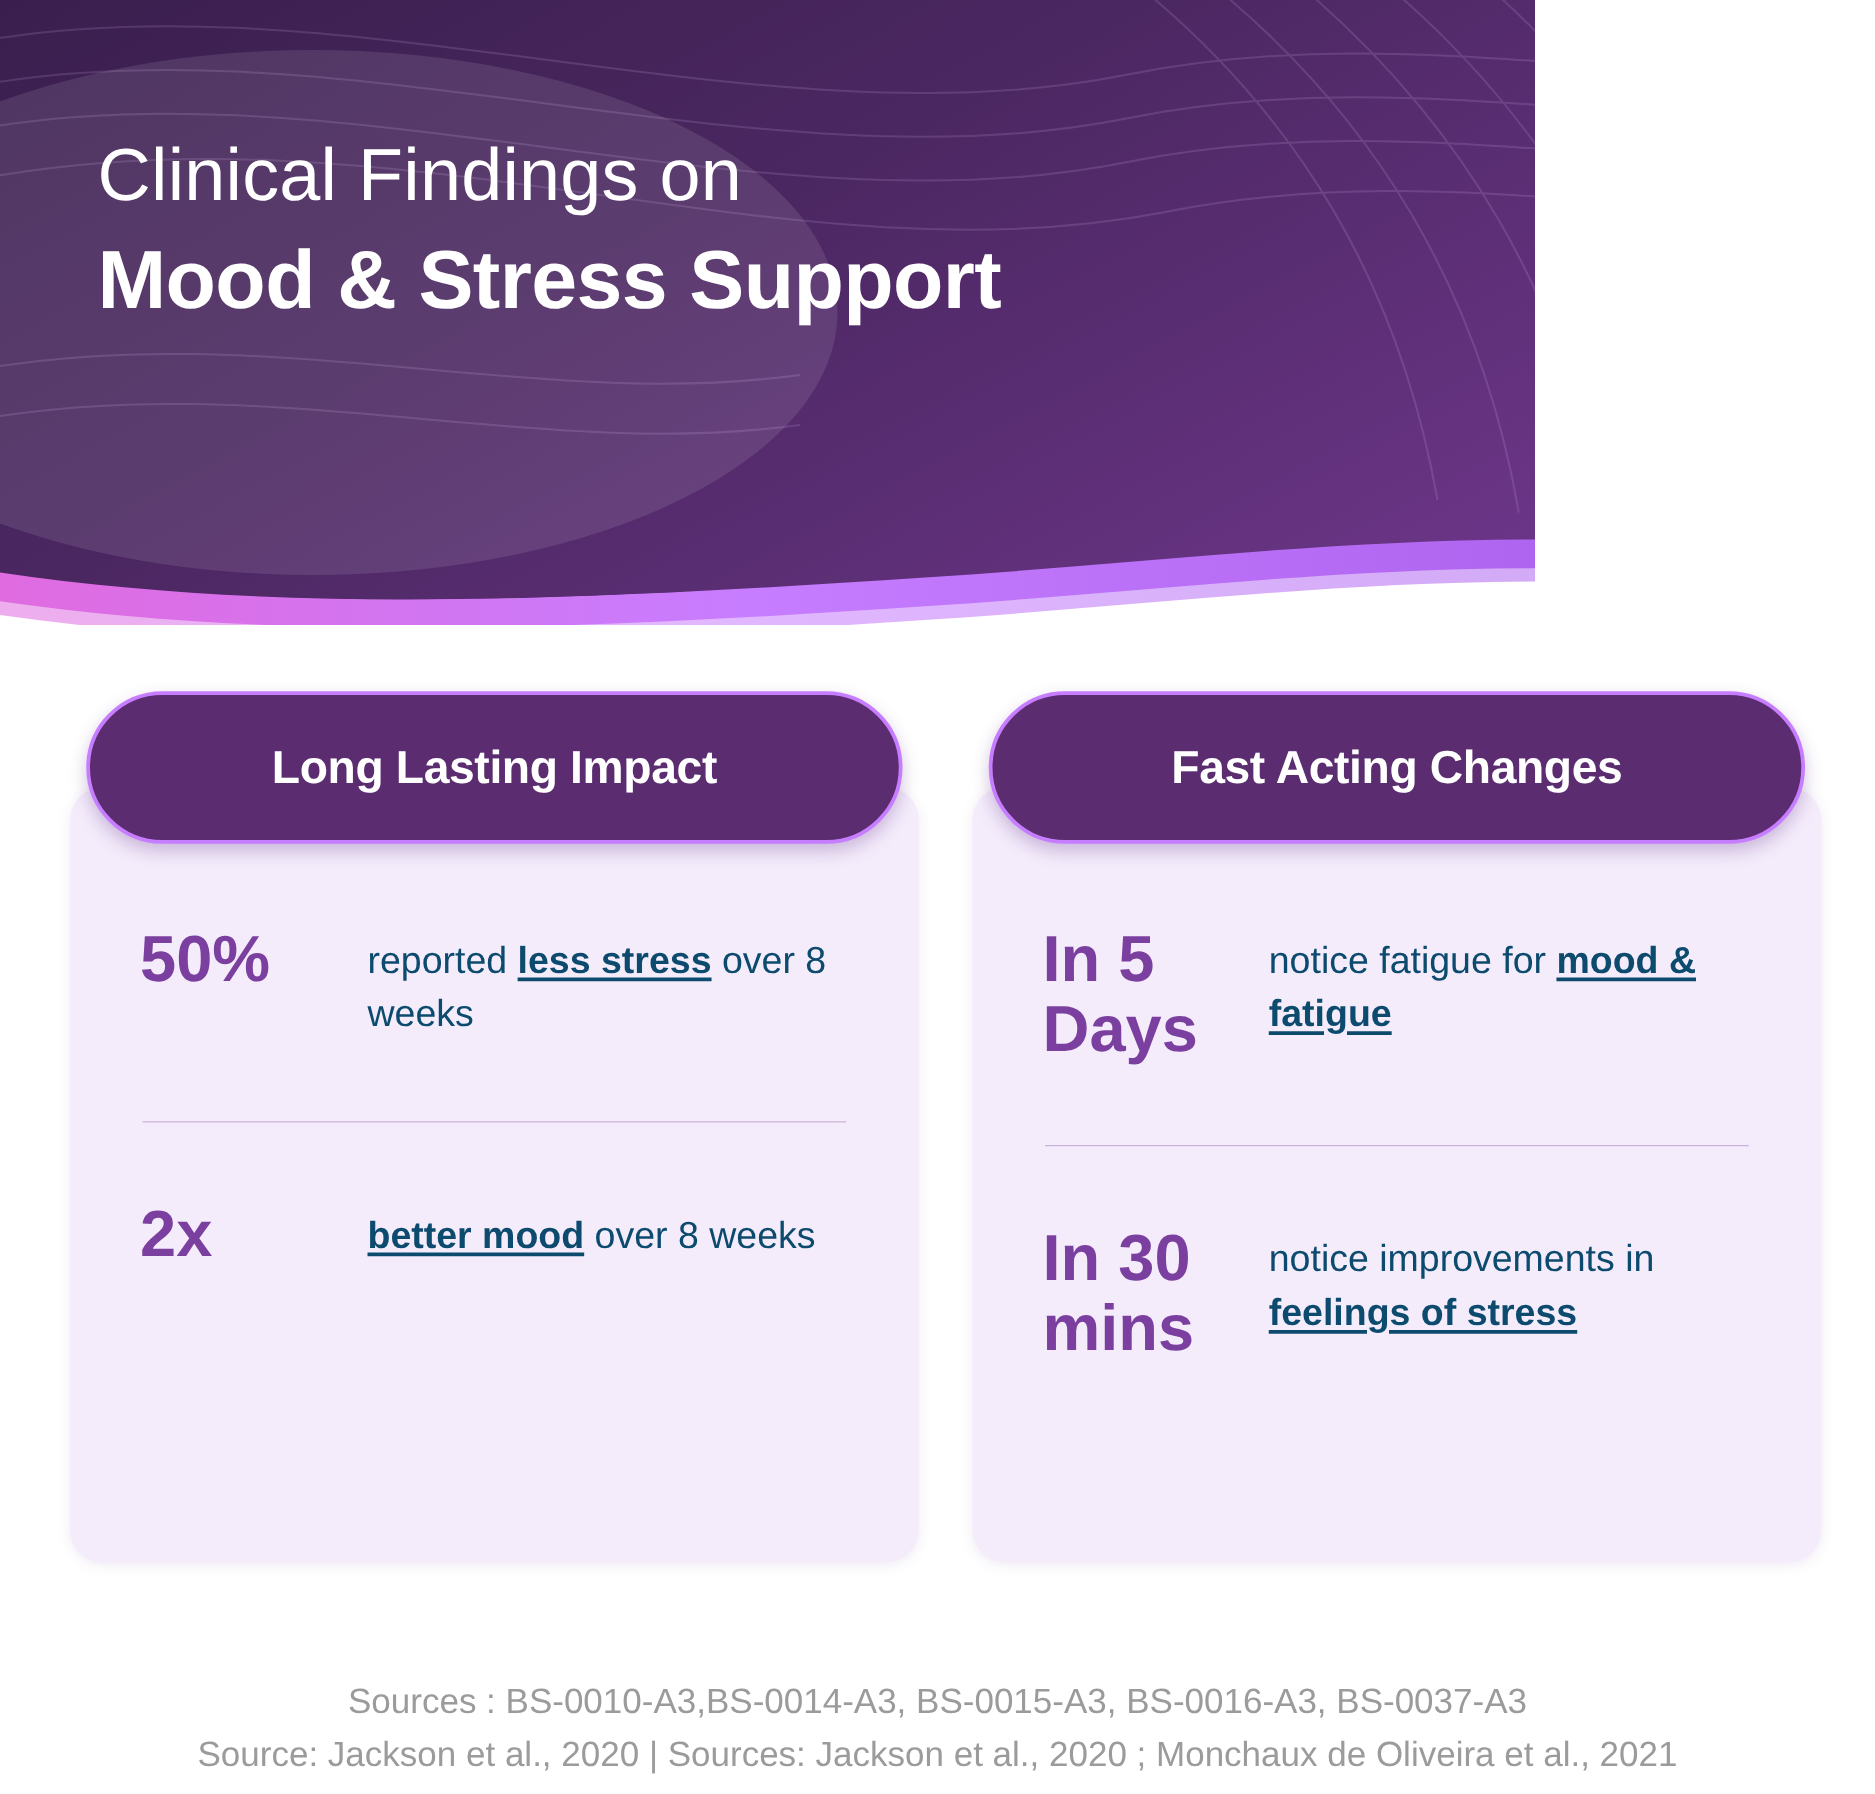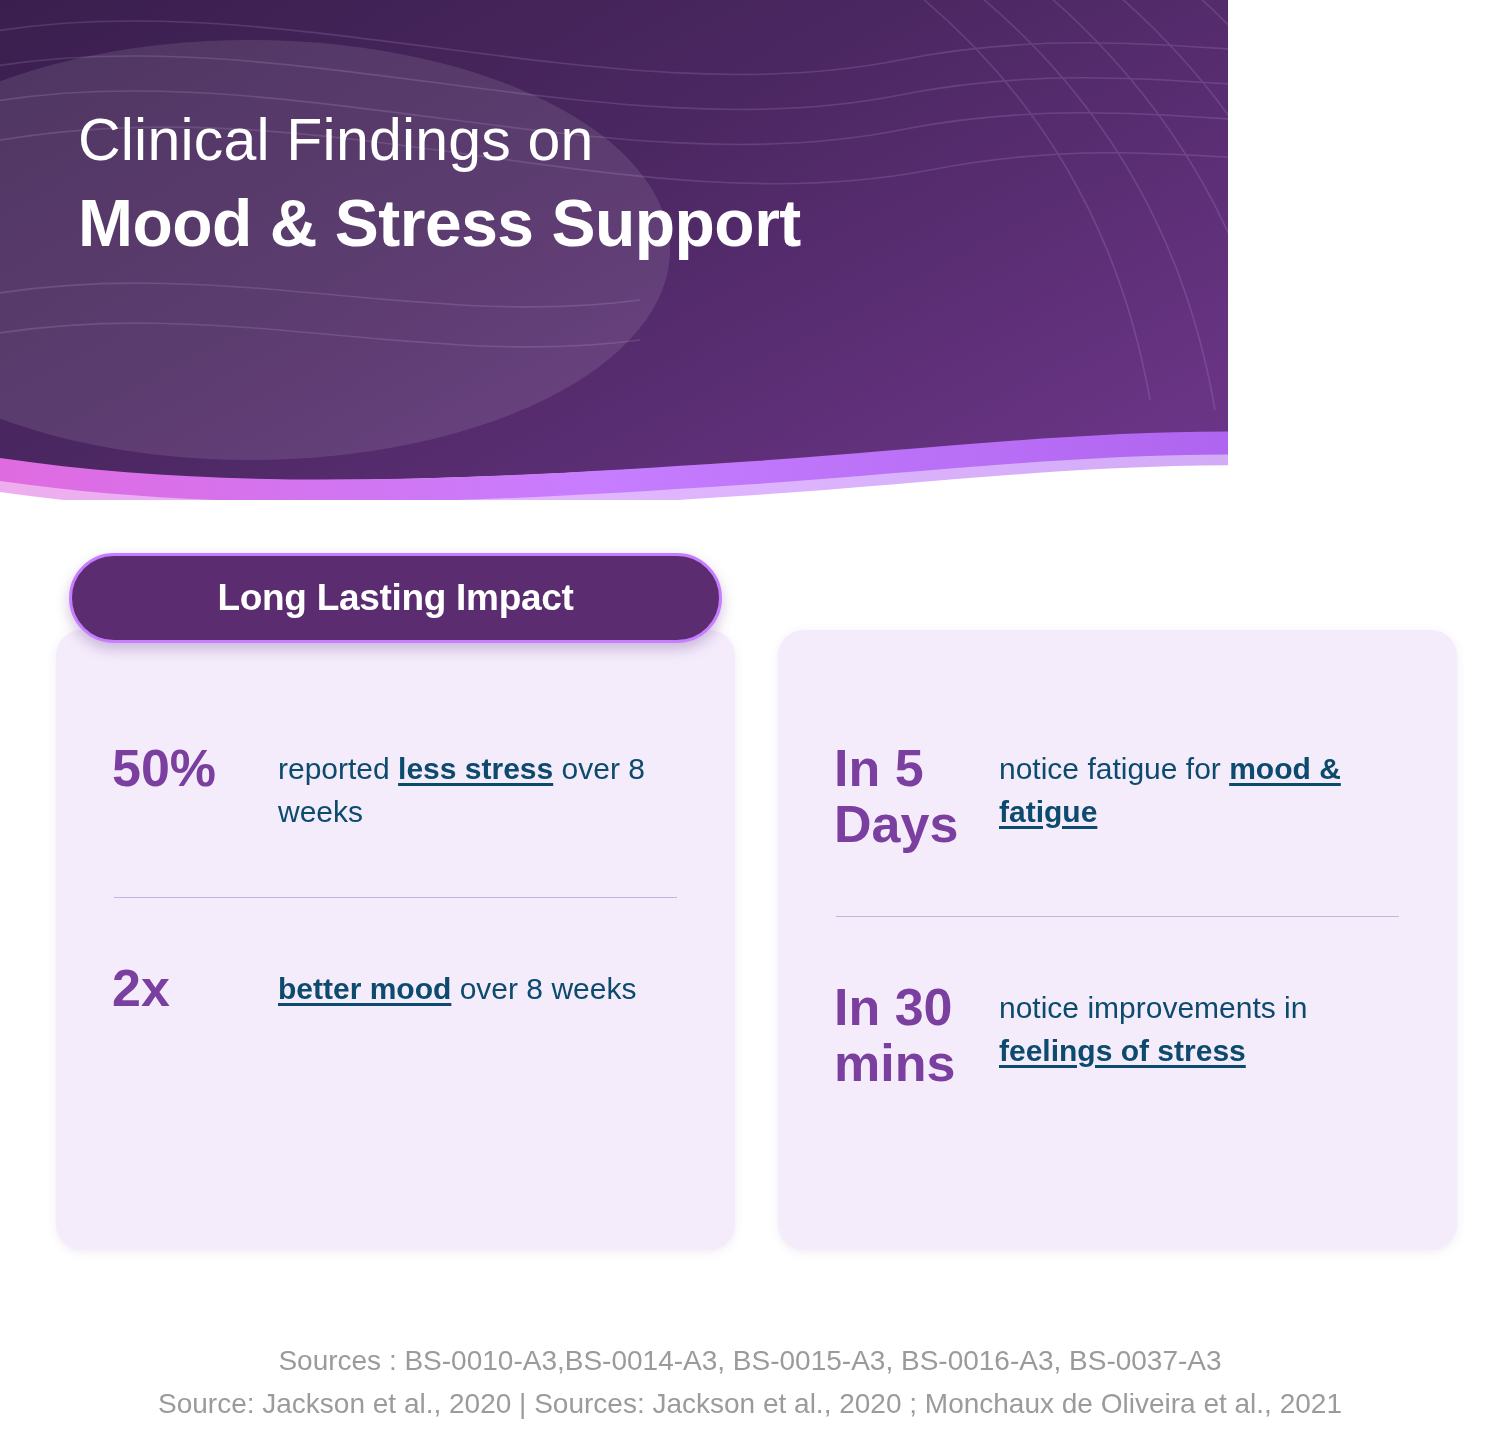--- a/index.html
+++ b/index.html
@@ -74,21 +74,21 @@
     height: 620px;
     background: #f4ecfb;
     border-radius: 26px;
     box-shadow: 0 2px 10px rgba(110, 60, 150, 0.10);
   }
   .card-header {
     position: absolute;
     top: 0;
     left: 13px;
     width: 653px;
-    height: 90px;
+    height: 122px;
     background: #5b2c6f;
     border-radius: 61px;
     border: 3px solid #c77dff;
     box-shadow: 0 6px 14px rgba(90, 40, 130, 0.28);
     display: flex;
     align-items: center;
     justify-content: center;
     z-index: 3;
   }
   .card-header-title {
@@ -104,21 +104,21 @@
     top: 77px;
     left: 0;
     width: 679px;
     height: 620px;
     padding: 110px 56px 0 56px;
     z-index: 4;
   }
   .stat-row {
     display: flex;
     align-items: flex-start;
-    gap: 10px;
+    gap: 26px;
   }
   .stat-key {
     color: #7b3fa0;
     font-weight: 700;
     font-size: 52px;
     line-height: 1.08;
     flex: 0 0 auto;
     white-space: pre-line;
   }
   .stat-key.narrow { width: 156px; }
@@ -248,20 +248,23 @@
           <div class="divider"></div>
         </div>
         <div class="stat-row">
           <div class="stat-key wide">In 30
 mins</div>
           <div class="stat-text">
             <span>notice improvements in </span><span class="em">feelings of stress</span><span></span>
           </div>
         </div>
       </div>
+      <div class="card-header">
+        <span class="card-header-title">Fast Acting Changes</span>
+      </div>
     </div>
 
   </div>
 
   <div class="sources">
     <div>Sources : BS-0010-A3,BS-0014-A3, BS-0015-A3, BS-0016-A3, BS-0037-A3</div>
     <div>Source: Jackson et al., 2020  |  Sources: Jackson et al., 2020 ; Monchaux de Oliveira et al., 2021</div>
   </div>
 
 </div>

